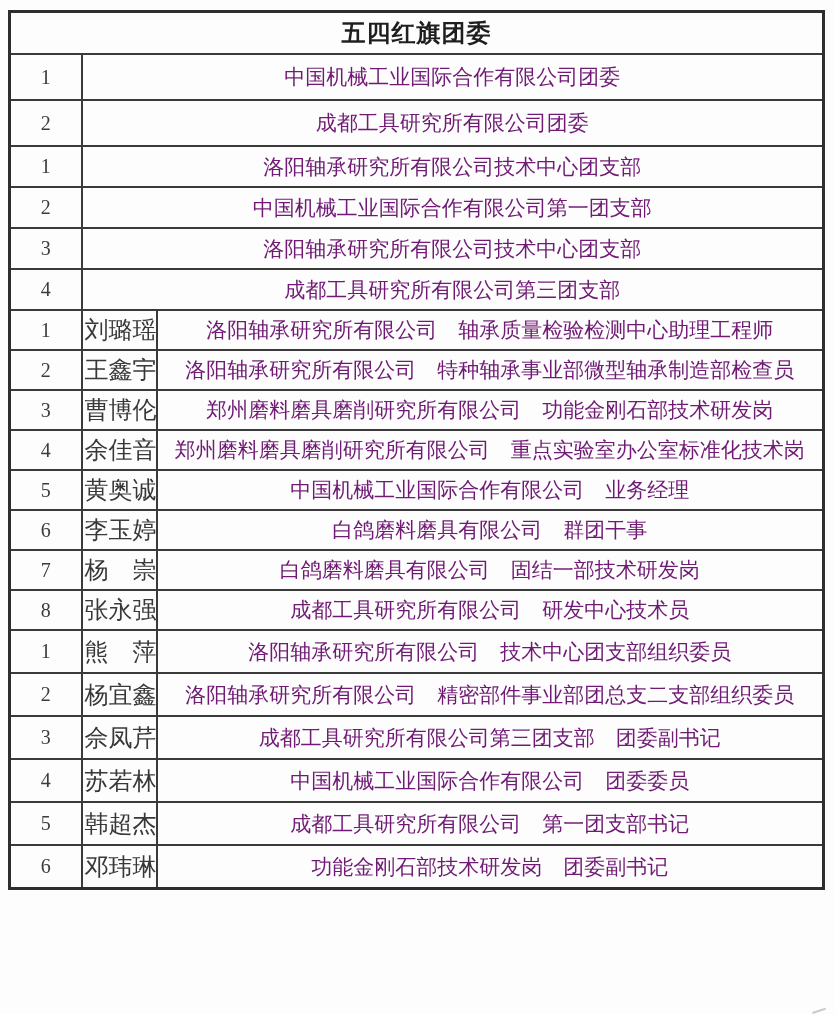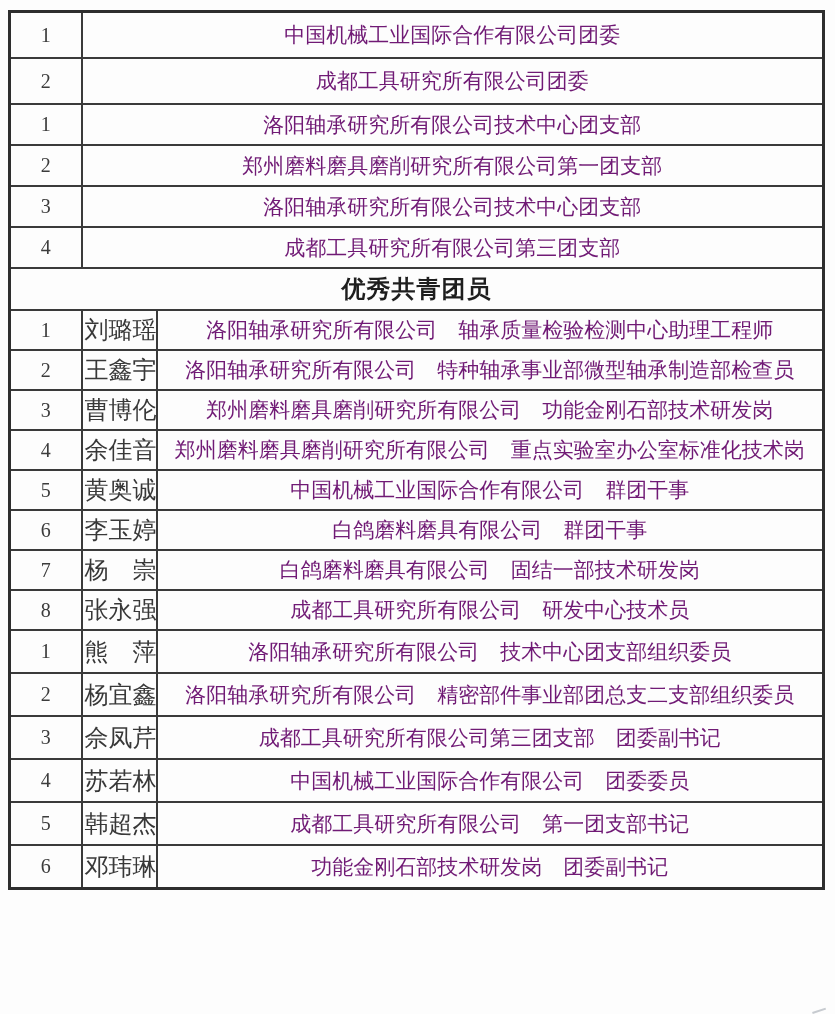--- a/index.html
+++ b/index.html
@@ -44,49 +44,49 @@
 
 <div class="page">
   <table class="award">
     <colgroup>
       <col style="width:72px">
         <col style="width:75px">
         <col>
     </colgroup>
     <tbody>
 
+      <tr class="hdr">
+        <td colspan="3">五四红旗团委</td>
+      </tr>
       <tr class="s1">
         <td class="num">1</td>
         <td class="org" colspan="2">中国机械工业国际合作有限公司团委</td>
       </tr>
       <tr class="s1">
         <td class="num">2</td>
         <td class="org" colspan="2">成都工具研究所有限公司团委</td>
       </tr>
 
       <tr class="s2">
         <td class="num">1</td>
         <td class="org" colspan="2">洛阳轴承研究所有限公司技术中心团支部</td>
       </tr>
       <tr class="s2">
         <td class="num">2</td>
-        <td class="org" colspan="2">郑州磨料磨具磨削研究所有限公司第一团支部</td>
+        <td class="org" colspan="2">中国机械工业国际合作有限公司第一团支部</td>
       </tr>
       <tr class="s2">
         <td class="num">3</td>
         <td class="org" colspan="2">洛阳轴承研究所有限公司技术中心团支部</td>
       </tr>
       <tr class="s2">
         <td class="num">4</td>
         <td class="org" colspan="2">成都工具研究所有限公司第三团支部</td>
       </tr>
 
-      <tr class="hdr">
-        <td colspan="3">优秀共青团员</td>
-      </tr>
       <tr class="s3">
         <td class="num">1</td>
         <td class="name">刘璐瑶</td>
         <td class="org">洛阳轴承研究所有限公司　轴承质量检验检测中心助理工程师</td>
       </tr>
       <tr class="s3">
         <td class="num">2</td>
         <td class="name">王鑫宇</td>
         <td class="org">洛阳轴承研究所有限公司　特种轴承事业部微型轴承制造部检查员</td>
       </tr>
@@ -96,21 +96,21 @@
         <td class="org">郑州磨料磨具磨削研究所有限公司　功能金刚石部技术研发岗</td>
       </tr>
       <tr class="s3">
         <td class="num">4</td>
         <td class="name">余佳音</td>
         <td class="org">郑州磨料磨具磨削研究所有限公司　重点实验室办公室标准化技术岗</td>
       </tr>
       <tr class="s3">
         <td class="num">5</td>
         <td class="name">黄奥诚</td>
-        <td class="org">中国机械工业国际合作有限公司　群团干事</td>
+        <td class="org">中国机械工业国际合作有限公司　业务经理</td>
       </tr>
       <tr class="s3">
         <td class="num">6</td>
         <td class="name">李玉婷</td>
         <td class="org">白鸽磨料磨具有限公司　群团干事</td>
       </tr>
       <tr class="s3">
         <td class="num">7</td>
         <td class="name">杨　崇</td>
         <td class="org">白鸽磨料磨具有限公司　固结一部技术研发岗</td>

